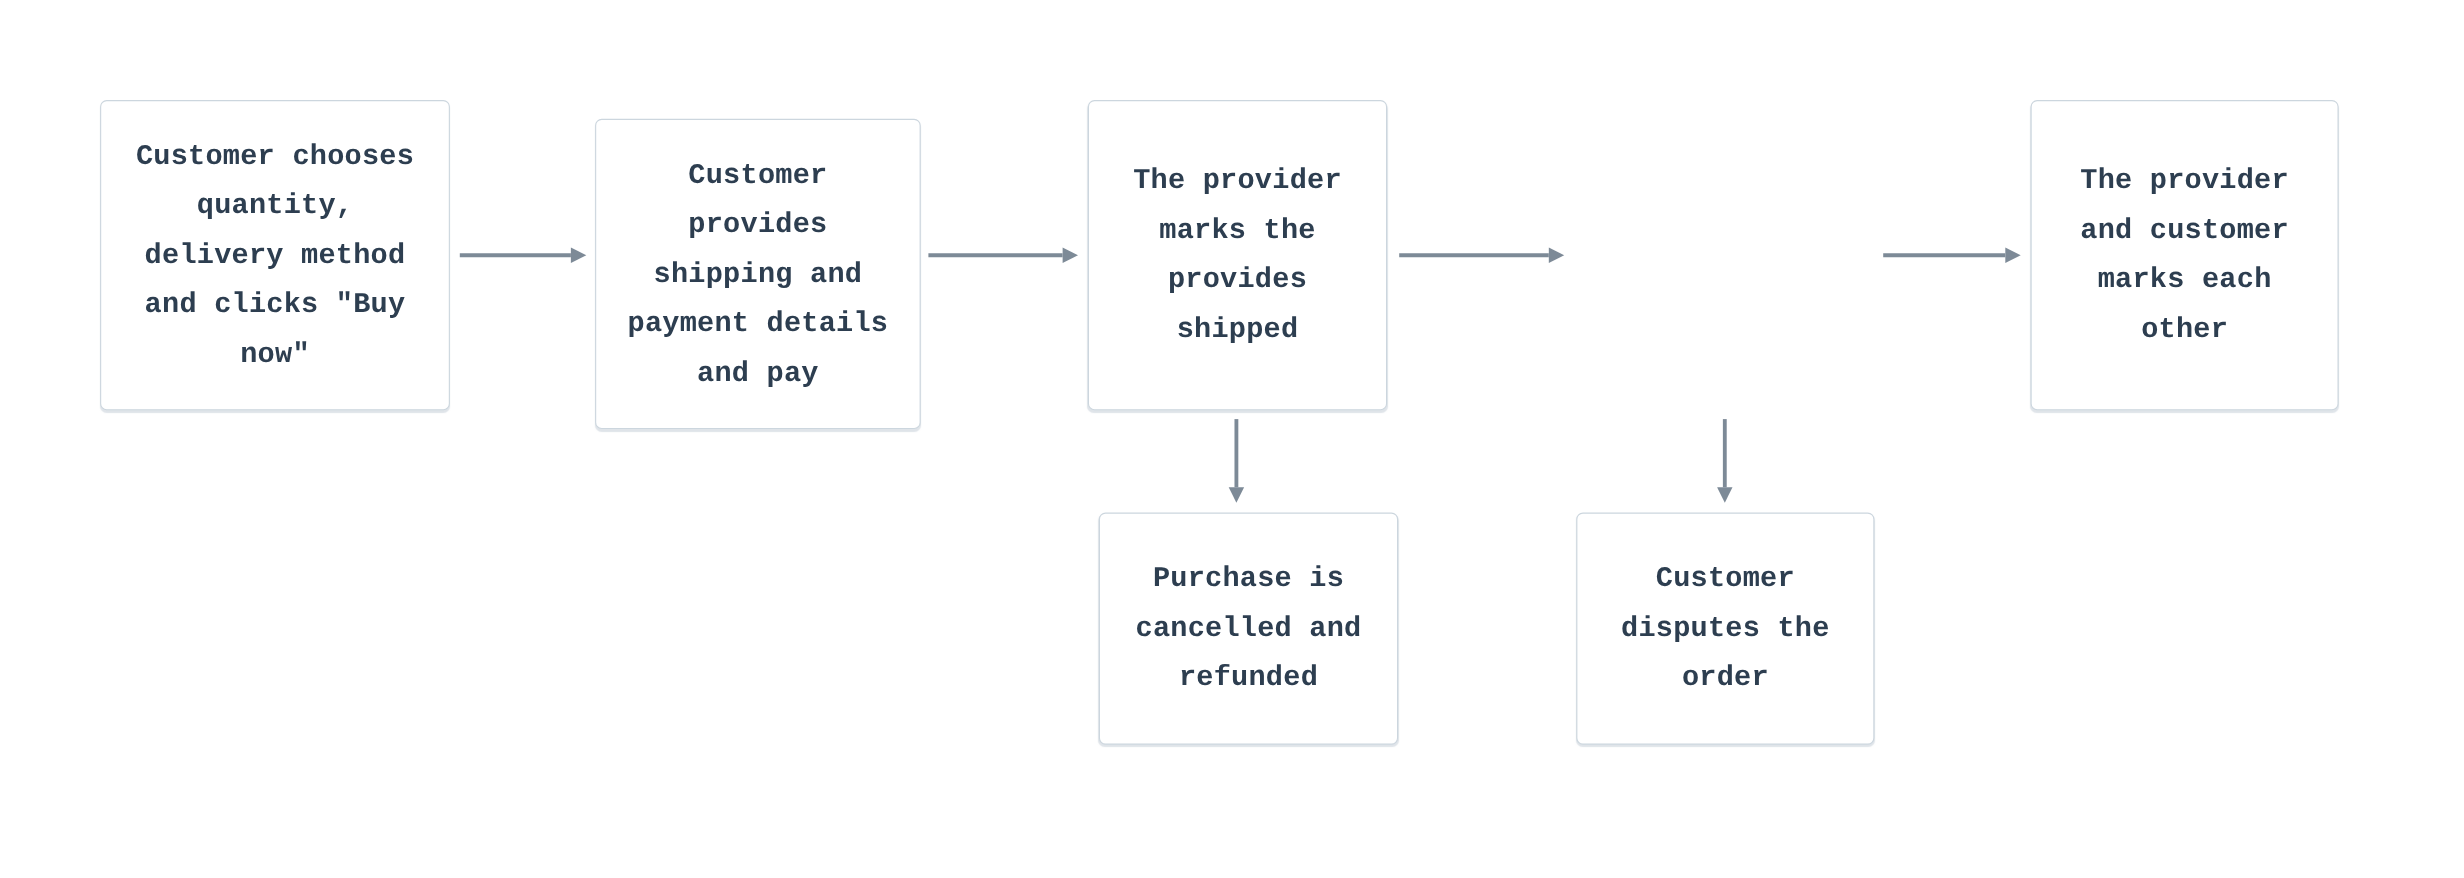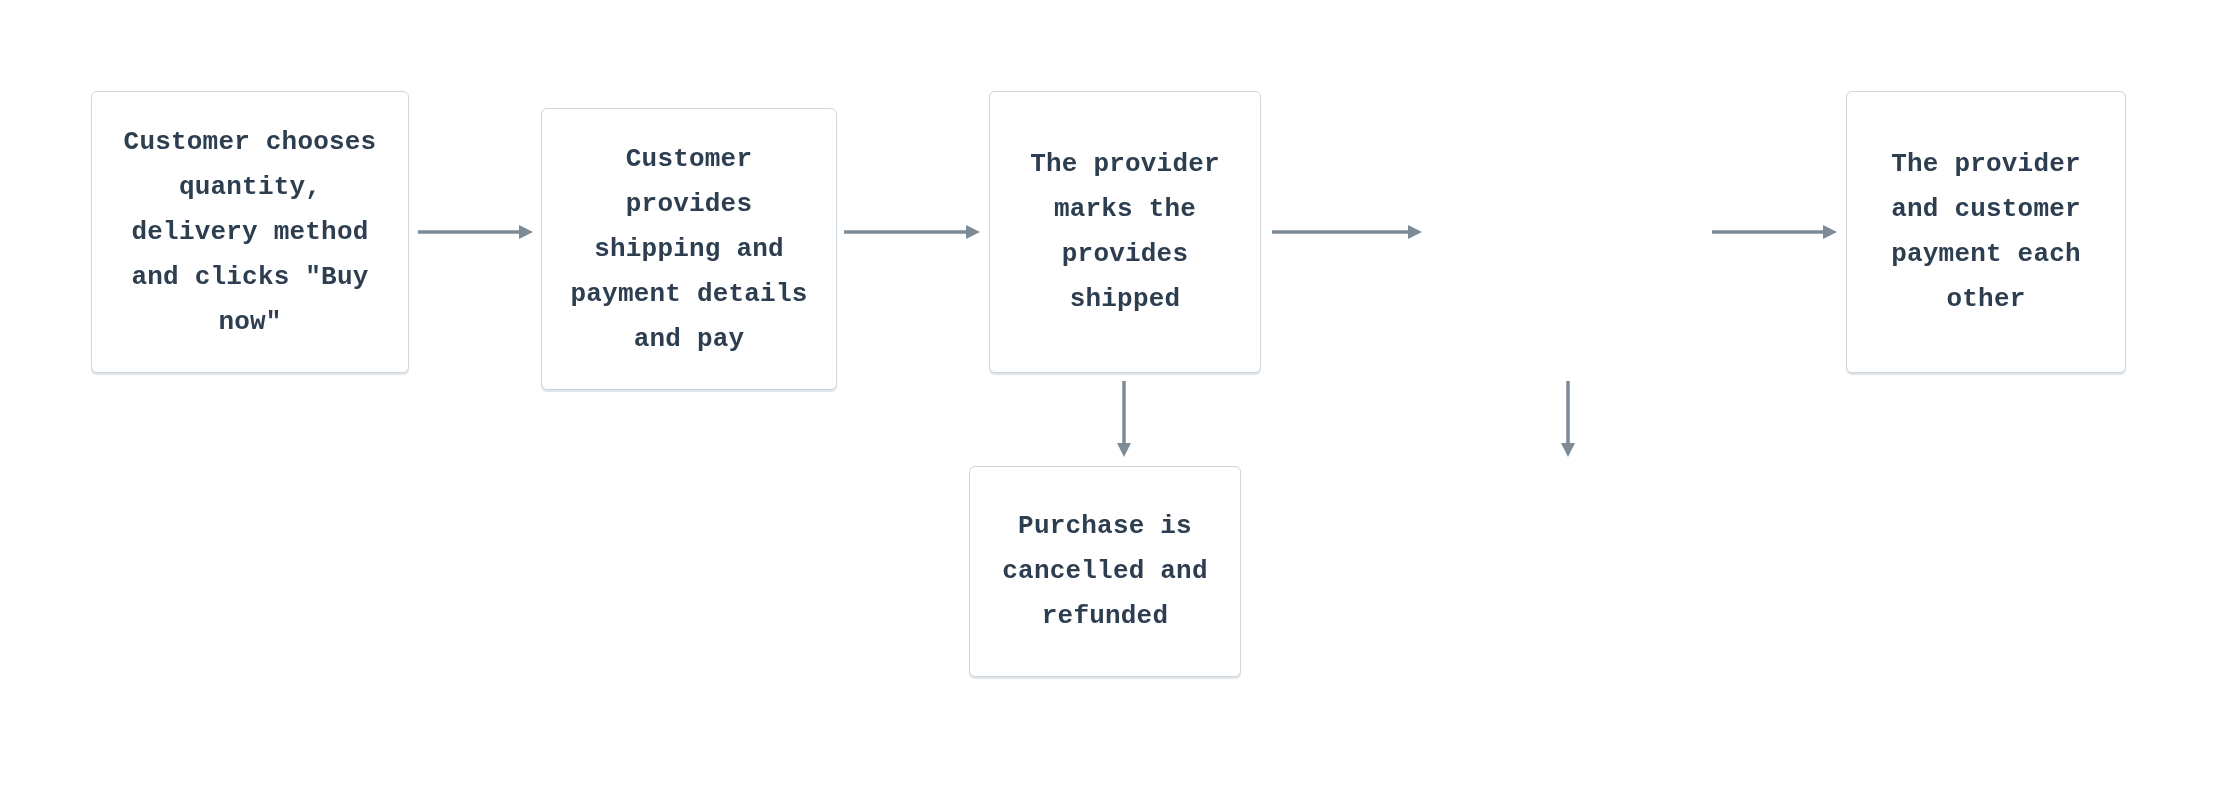--- a/index.html
+++ b/index.html
@@ -80,21 +80,24 @@
   <div class="node" style="left:541px; top:91px;  width:296px; height:282px;margin-top:17px;">
     <span>Customer provides shipping and payment details and pay</span>
   </div>
 
   <div class="node" style="left:989px; top:91px;  width:272px; height:282px;">
     <span>The provider marks the provides shipped</span>
   </div>
 
 
   <div class="node" style="left:1846px; top:91px; width:280px; height:282px;">
-    <span>The provider and customer payment each other</span>
+    <span>The provider and customer marks each other</span>
   </div>
 
-  <div class="node" style="left:969px; top:466px; width:272px; height:211px;">
+  <div class="node" style="left:999px; top:466px; width:272px; height:211px;">
     <span>Purchase is cancelled and refunded</span>
   </div>
 
+  <div class="node" style="left:1433px; top:466px; width:271px; height:211px;">
+    <span>Customer disputes the order</span>
+  </div>
 
 </div>
 
 </body></html>

